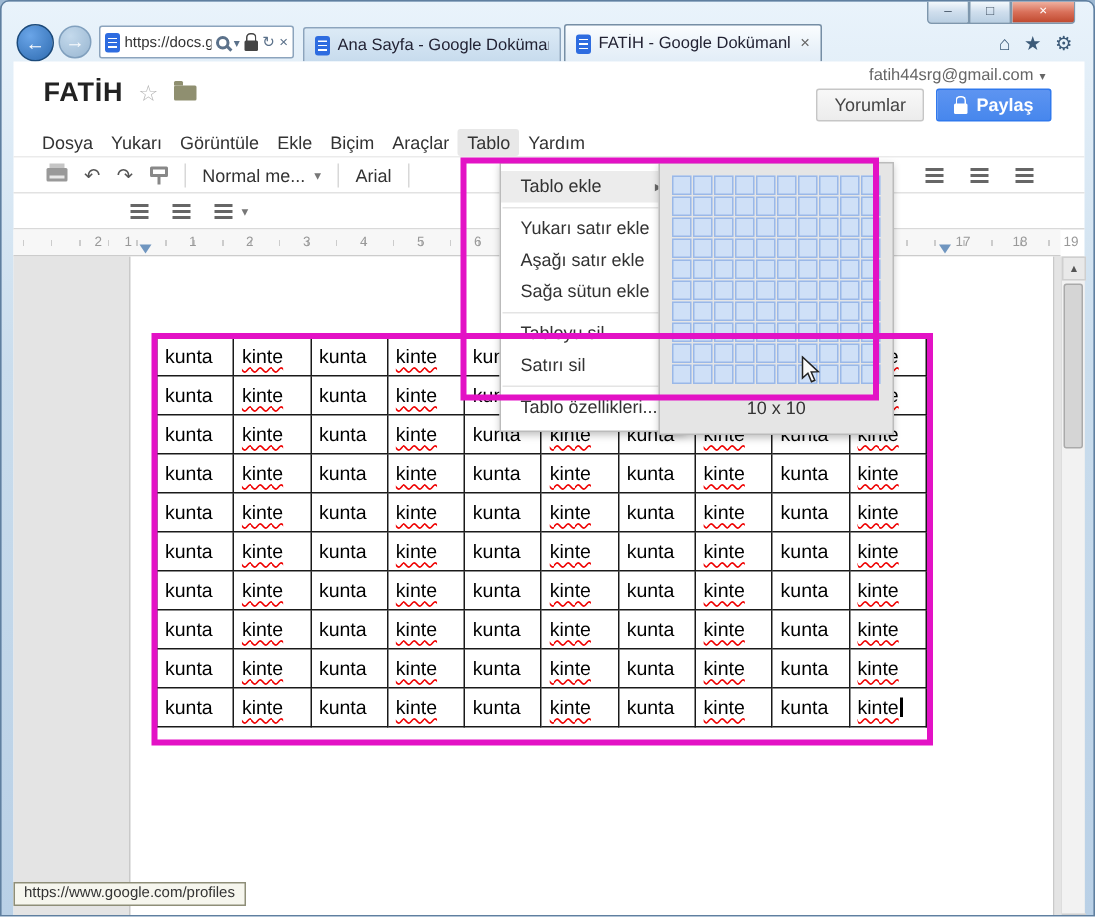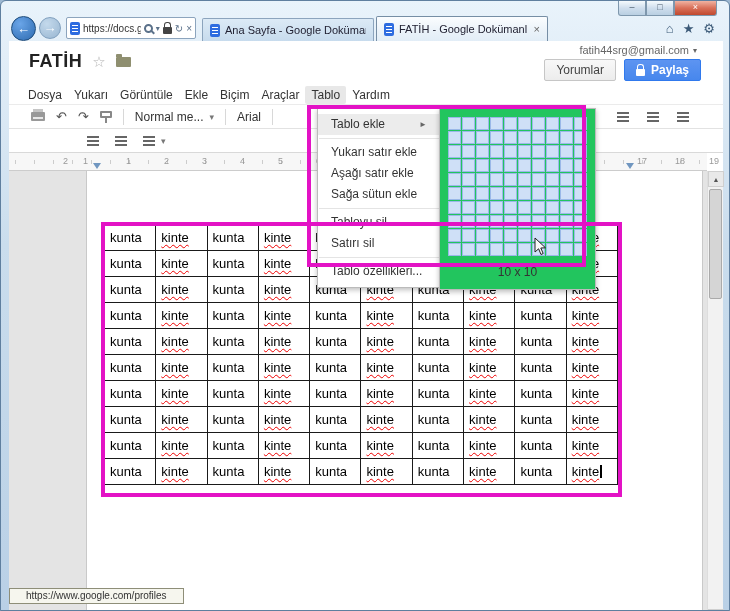--- a/index.html
+++ b/index.html
@@ -145,35 +145,35 @@
   .dropdown { position:absolute; top:67px; width:124px; background:#fff;
               border:1px solid #bbb; box-shadow:0 2px 5px rgba(0,0,0,.25);
               padding:5px 0; z-index:20; }
   .dd-item { height:21px; line-height:21px; font-size:12px; color:#333; padding:0 13px;
              display:flex; justify-content:space-between; align-items:center; white-space:nowrap; }
   .dd-item.hover { background:#ececec; }
   .dd-arrow { font-size:8px; color:#666; }
   .dd-sep { border-top:1px solid #e4e4e4; margin:3px 1px; }
 
   
-  .grid-sub { position:absolute; top:67px; width:157px; background:#22c55e;
+  .grid-sub { position:absolute; top:67px; width:157px; background:#e5e5e5;
               border:1px solid #bbb; box-shadow:0 2px 5px rgba(0,0,0,.25);
               padding:8px; z-index:21; }
   .gridwrap { display:grid; grid-template-columns:repeat(10,13px);
               grid-auto-rows:13px; gap:1px; }
   .gcell { background:#cfe0f7; border:1px solid #9ab8e8; }
   .grid-label { text-align:center; font-size:12px; color:#333; margin-top:9px; padding-bottom:2px; }
 
   
   .anno { position:absolute; border:4px solid #e312c5; z-index:40; pointer-events:none; }
   #anno-menu { top:64px; height:162px; }
   #anno-table { left:92px; top:181px; width:521px; height:275px; }
   .cursor-ptr { position:absolute; top:196px; z-index:50; }
   .status-tip { position:absolute; left:0; top:547px; height:16px; background:#f6f6ee;
-                border:1px solid #8e8e78; font-size:10px; color:#333; padding:1px 16px;
+                border:1px solid #8e8e78; font-size:10px; color:#333; padding:1px 6px;
                 z-index:60; white-space:nowrap; }
 </style>
 </head>
 <body>
 
 <div class="frame">
 
   <div class="win-controls">
     <div class="win-btn min"><span>–</span></div>
     <div class="win-btn"><span>□</span></div>
@@ -418,21 +418,21 @@
           </tr>
         </tbody>
     </table>
 
     <div class="scrollbar">
       <div class="sb-arrow up">▲</div>
       <div class="sb-thumb"></div>
       <div class="sb-arrow down">▼</div>
     </div>
 
-    <div class="dropdown" style="left: 308px;">
+    <div class="dropdown" style="left: 324px;">
         <div class="dd-item hover">
           <span>Tablo ekle</span>
           <span class="dd-arrow">►</span>
         </div>
         <div class="dd-sep"></div>
         <div class="dd-item">
           <span>Yukarı satır ekle</span>
         </div>
         <div class="dd-item">
           <span>Aşağı satır ekle</span>

